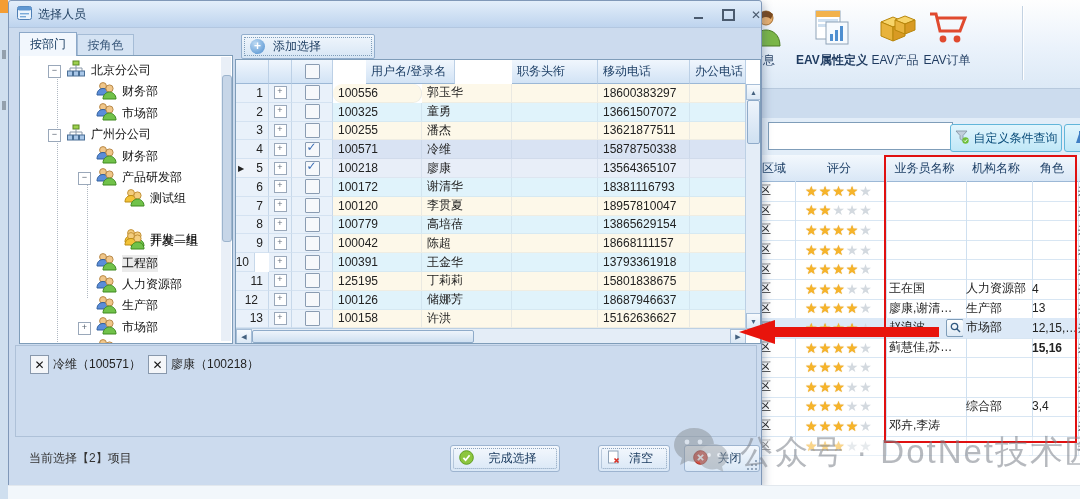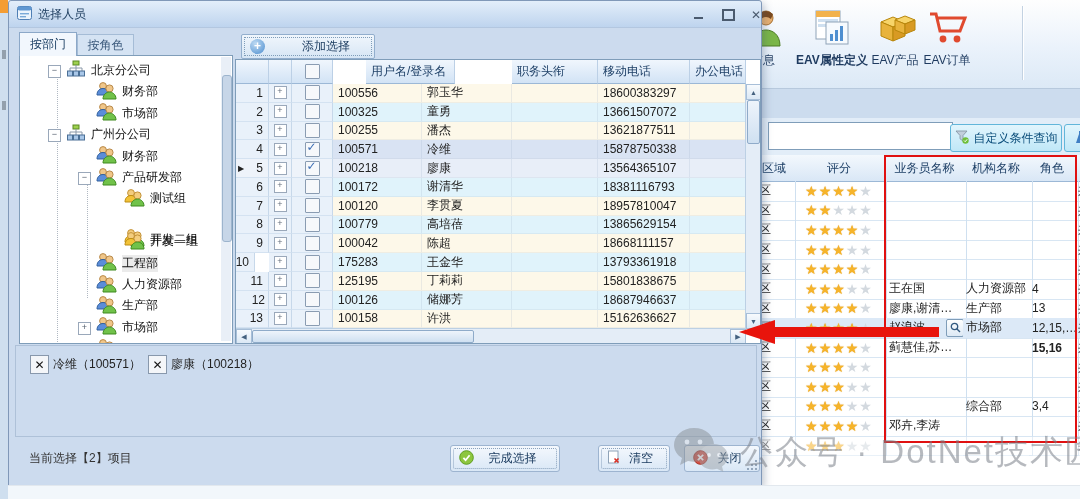--- a/index.html
+++ b/index.html
@@ -35,21 +35,21 @@
   #dlg-title-text{margin-left:6px;color:#1a3a5c;font-size:12px}
   .winbtn{position:absolute;top:6px;width:22px;height:16px;display:flex;align-items:center;justify-content:center;cursor:pointer;color:#4a5a6e}
   .tab{position:absolute;font-size:12px;display:flex;align-items:center;justify-content:center;cursor:pointer;box-sizing:border-box}
   .tab.active{background:#f2f7fd;border:1px solid #8ca8c8;border-bottom:none;color:#14385e;z-index:2}
   .tab.inactive{background:#d5e3f3;border:1px solid #a5bcd6;border-bottom:none;color:#3c5a7c}
   #add-btn{left:232px;top:33px;width:132px;height:23px;background:linear-gradient(#f0f6fc,#d7e6f5);border:1px solid #92aecd;border-radius:2px;
            display:flex;align-items:center;cursor:pointer}
   #add-btn .inner{position:absolute;left:2px;top:2px;right:2px;bottom:2px;border:1px dotted #7f9db9}
   #add-btn .plus{width:15px;height:15px;border-radius:50%;background:radial-gradient(circle at 35% 30%,#bcd9f2,#4f8fd0);color:#fff;
                  font-size:12px;line-height:15px;text-align:center;margin:0 8px;font-weight:bold}
-  #add-btn .lbl{flex:1;text-align:right;margin-right:24px;color:#1c3c60}
+  #add-btn .lbl{flex:1;text-align:left;margin-right:24px;color:#1c3c60}
   #tree-panel{left:10px;top:54px;width:212px;height:287px;background:#fff;border:1px solid #7f9db9;overflow:hidden}
   .tree-item{position:absolute;height:21px;display:flex;align-items:center;cursor:pointer;white-space:nowrap}
   .tree-item .tlabel{margin-left:5px;font-size:12px;color:#111}
   .tree-item.selected .tlabel{background:#ebebeb}
   .expander{position:absolute;width:11px;height:11px;background:#fff;border:1px solid #9aa8ba;color:#55606e;font-size:9px;line-height:9px;
             text-align:center;cursor:pointer}
   .tree-vline{position:absolute;width:0;border-left:1px dotted #b0b8c2}
   .tree-scroll{position:absolute;right:1px;top:1px;width:10px;height:284px;background:#e9eff7}
   .tree-thumb{position:absolute;left:1px;width:8px;background:#c7d6e8;border:1px solid #9db4cd;border-radius:3px}
   
@@ -519,21 +519,21 @@
       <div class="g-head" style="left: 276px; width: 86px;">职务头衔</div>
       <div class="g-head" style="left: 362px; width: 92px;">移动电话</div>
       <div class="g-head" style="left: 454px; width: 56px;">办公电话</div>
       <div class="g-cell g-fixed" style="left: 0px; top: 24px; width: 33px; height: 18.8px; justify-content: flex-end; padding-right: 5px; padding-left: 0px;">1</div>
       <div class="g-cell g-fixed" style="left: 33px; top: 24px; width: 23px; height: 18.8px; padding-left: 0px;">
         <div class="xbox">+</div>
       </div>
       <div class="g-cell g-fixed" style="left: 56px; top: 24px; width: 41px; height: 18.8px; padding-left: 0px;">
         <div class="chk"></div>
       </div>
-      <div class="g-cell" style="left: 97px; top: 24px; width: 89px; height: 18.8px; background: rgb(253, 248, 233); border-bottom: 1px solid rgba(160, 175, 190, 0.15);">100556</div>
+      <div class="g-cell" style="left: 97px; top: 24px; width: 89px; height: 18.8px; background: rgb(253, 248, 233); border-bottom: 1px solid rgba(160, 175, 190, 0.15); border-radius: 9px;">100556</div>
       <div class="g-cell" style="left: 186px; top: 24px; width: 90px; height: 18.8px; background: rgb(253, 248, 233); border-bottom: 1px solid rgba(160, 175, 190, 0.15);">郭玉华</div>
       <div class="g-cell" style="left: 276px; top: 24px; width: 86px; height: 18.8px; background: rgb(253, 248, 233); border-bottom: 1px solid rgba(160, 175, 190, 0.15);"></div>
       <div class="g-cell" style="left: 362px; top: 24px; width: 92px; height: 18.8px; background: rgb(253, 248, 233); border-bottom: 1px solid rgba(160, 175, 190, 0.15);">18600383297</div>
       <div class="g-cell" style="left: 454px; top: 24px; width: 56px; height: 18.8px; background: rgb(253, 248, 233); border-bottom: 1px solid rgba(160, 175, 190, 0.15);"></div>
       <div class="g-cell g-fixed" style="left: 0px; top: 42.8px; width: 33px; height: 18.8px; justify-content: flex-end; padding-right: 5px; padding-left: 0px;">2</div>
       <div class="g-cell g-fixed" style="left: 33px; top: 42.8px; width: 23px; height: 18.8px; padding-left: 0px;">
         <div class="xbox">+</div>
       </div>
       <div class="g-cell g-fixed" style="left: 56px; top: 42.8px; width: 41px; height: 18.8px; padding-left: 0px;">
         <div class="chk"></div>
@@ -627,38 +627,38 @@
       <div class="g-cell" style="left: 276px; top: 174.4px; width: 86px; height: 18.8px; background: rgb(253, 248, 233); border-bottom: 1px solid rgba(160, 175, 190, 0.15);"></div>
       <div class="g-cell" style="left: 362px; top: 174.4px; width: 92px; height: 18.8px; background: rgb(253, 248, 233); border-bottom: 1px solid rgba(160, 175, 190, 0.15);">18668111157</div>
       <div class="g-cell" style="left: 454px; top: 174.4px; width: 56px; height: 18.8px; background: rgb(253, 248, 233); border-bottom: 1px solid rgba(160, 175, 190, 0.15);"></div>
       <div class="g-cell g-fixed" style="left: 0px; top: 193.2px; width: 19px; height: 18.8px; justify-content: flex-end; padding-right: 5px; padding-left: 0px;">10</div>
       <div class="g-cell g-fixed" style="left: 33px; top: 193.2px; width: 23px; height: 18.8px; padding-left: 0px;">
         <div class="xbox">+</div>
       </div>
       <div class="g-cell g-fixed" style="left: 56px; top: 193.2px; width: 41px; height: 18.8px; padding-left: 0px;">
         <div class="chk"></div>
       </div>
-      <div class="g-cell" style="left: 97px; top: 193.2px; width: 89px; height: 18.8px; background: rgb(224, 243, 251); border-bottom: 1px solid rgba(160, 175, 190, 0.15);">175283</div>
+      <div class="g-cell" style="left: 97px; top: 193.2px; width: 89px; height: 18.8px; background: rgb(224, 243, 251); border-bottom: 1px solid rgba(160, 175, 190, 0.15);">100391</div>
       <div class="g-cell" style="left: 186px; top: 193.2px; width: 90px; height: 18.8px; background: rgb(224, 243, 251); border-bottom: 1px solid rgba(160, 175, 190, 0.15);">王金华</div>
       <div class="g-cell" style="left: 276px; top: 193.2px; width: 86px; height: 18.8px; background: rgb(224, 243, 251); border-bottom: 1px solid rgba(160, 175, 190, 0.15);"></div>
       <div class="g-cell" style="left: 362px; top: 193.2px; width: 92px; height: 18.8px; background: rgb(224, 243, 251); border-bottom: 1px solid rgba(160, 175, 190, 0.15);">13793361918</div>
       <div class="g-cell" style="left: 454px; top: 193.2px; width: 56px; height: 18.8px; background: rgb(224, 243, 251); border-bottom: 1px solid rgba(160, 175, 190, 0.15);"></div>
       <div class="g-cell g-fixed" style="left: 0px; top: 212px; width: 33px; height: 18.8px; justify-content: flex-end; padding-right: 5px; padding-left: 0px;">11</div>
       <div class="g-cell g-fixed" style="left: 33px; top: 212px; width: 23px; height: 18.8px; padding-left: 0px;">
         <div class="xbox">+</div>
       </div>
       <div class="g-cell g-fixed" style="left: 56px; top: 212px; width: 41px; height: 18.8px; padding-left: 0px;">
         <div class="chk"></div>
       </div>
       <div class="g-cell" style="left: 97px; top: 212px; width: 89px; height: 18.8px; background: rgb(253, 248, 233); border-bottom: 1px solid rgba(160, 175, 190, 0.15);">125195</div>
       <div class="g-cell" style="left: 186px; top: 212px; width: 90px; height: 18.8px; background: rgb(253, 248, 233); border-bottom: 1px solid rgba(160, 175, 190, 0.15);">丁莉莉</div>
       <div class="g-cell" style="left: 276px; top: 212px; width: 86px; height: 18.8px; background: rgb(253, 248, 233); border-bottom: 1px solid rgba(160, 175, 190, 0.15);"></div>
       <div class="g-cell" style="left: 362px; top: 212px; width: 92px; height: 18.8px; background: rgb(253, 248, 233); border-bottom: 1px solid rgba(160, 175, 190, 0.15);">15801838675</div>
       <div class="g-cell" style="left: 454px; top: 212px; width: 56px; height: 18.8px; background: rgb(253, 248, 233); border-bottom: 1px solid rgba(160, 175, 190, 0.15);"></div>
-      <div class="g-cell g-fixed" style="left: 0px; top: 230.8px; width: 33px; height: 18.8px; justify-content: flex-end; padding-right: 3px; padding-left: 0px;">12</div>
+      <div class="g-cell g-fixed" style="left: 0px; top: 230.8px; width: 33px; height: 18.8px; justify-content: flex-end; padding-right: 10px; padding-left: 0px;">12</div>
       <div class="g-cell g-fixed" style="left: 33px; top: 230.8px; width: 23px; height: 18.8px; padding-left: 0px;">
         <div class="xbox">+</div>
       </div>
       <div class="g-cell g-fixed" style="left: 56px; top: 230.8px; width: 41px; height: 18.8px; padding-left: 0px;">
         <div class="chk"></div>
       </div>
       <div class="g-cell" style="left: 97px; top: 230.8px; width: 89px; height: 18.8px; background: rgb(224, 243, 251); border-bottom: 1px solid rgba(160, 175, 190, 0.15);">100126</div>
       <div class="g-cell" style="left: 186px; top: 230.8px; width: 90px; height: 18.8px; background: rgb(224, 243, 251); border-bottom: 1px solid rgba(160, 175, 190, 0.15);">储娜芳</div>
       <div class="g-cell" style="left: 276px; top: 230.8px; width: 86px; height: 18.8px; background: rgb(224, 243, 251); border-bottom: 1px solid rgba(160, 175, 190, 0.15);"></div>
       <div class="g-cell" style="left: 362px; top: 230.8px; width: 92px; height: 18.8px; background: rgb(224, 243, 251); border-bottom: 1px solid rgba(160, 175, 190, 0.15);">18687946637</div>

